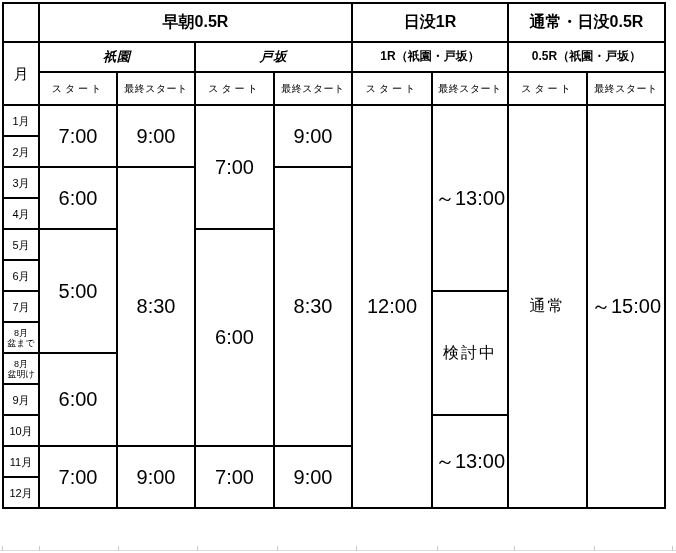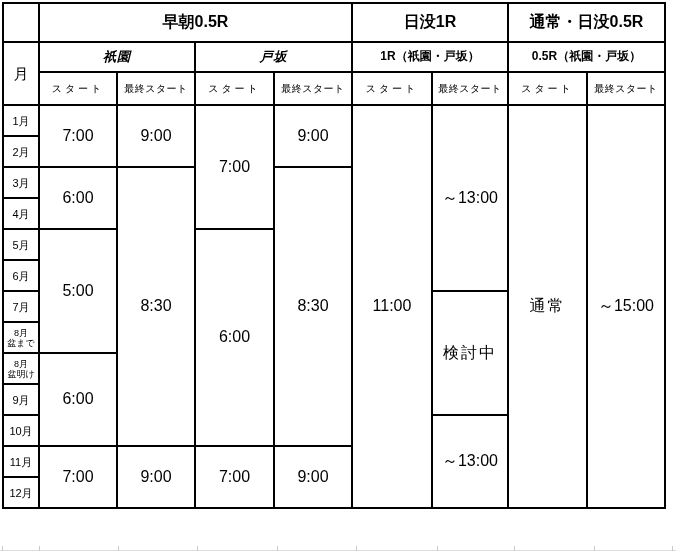--- a/index.html
+++ b/index.html
@@ -34,21 +34,21 @@
   }
   td.h1 { font-size: 16px; font-weight: bold; }
   td.h2 { font-size: 13px; font-weight: bold; letter-spacing: 1px; font-style: italic; }
   td.h2s { font-size: 12px; font-weight: bold; }
   td.h3 { font-size: 10px; letter-spacing: 3px; }
   td.h3t { font-size: 10px; letter-spacing: 0.5px; }
   td.monthhead { font-size: 15px; font-weight: normal; }
   td.month { font-size: 11px; font-weight: normal; border-radius: 7px; }
   td.month .sub { display: block; font-size: 9px; line-height: 10px; text-align: center; }
   td.month .lbl { display: block; line-height: 12px; }
-  td.time { font-size: 16px; }
+  td.time { font-size: 20px; }
   td.word { font-size: 16px; letter-spacing: 2px; margin-left: 16px; }
   
   .grid-hline {
     position: absolute;
     left: 0; width: 676px; height: 1px;
     top: 550px;
     background: #dcdcdc;
   }
   .grid-stub {
     position: absolute;
@@ -102,21 +102,21 @@
     </tr>
 
     <tr style="height:31px">
       <td class="month">
             <span class="lbl">1月</span>
           </td>
       <td class="time" rowspan="2">7:00</td>
       <td class="time" rowspan="2">9:00</td>
       <td class="time" rowspan="4">7:00</td>
       <td class="time" rowspan="2">9:00</td>
-      <td class="time" rowspan="13">11:00</td>
+      <td class="time" rowspan="13">12:00</td>
       <td class="time" rowspan="6">～13:00</td>
       <td class="word" rowspan="13">通常</td>
       <td class="time" rowspan="13">～15:00</td>
     </tr>
 
     <tr style="height:31px">
       <td class="month">
             <span class="lbl">2月</span>
           </td>
     </tr>

